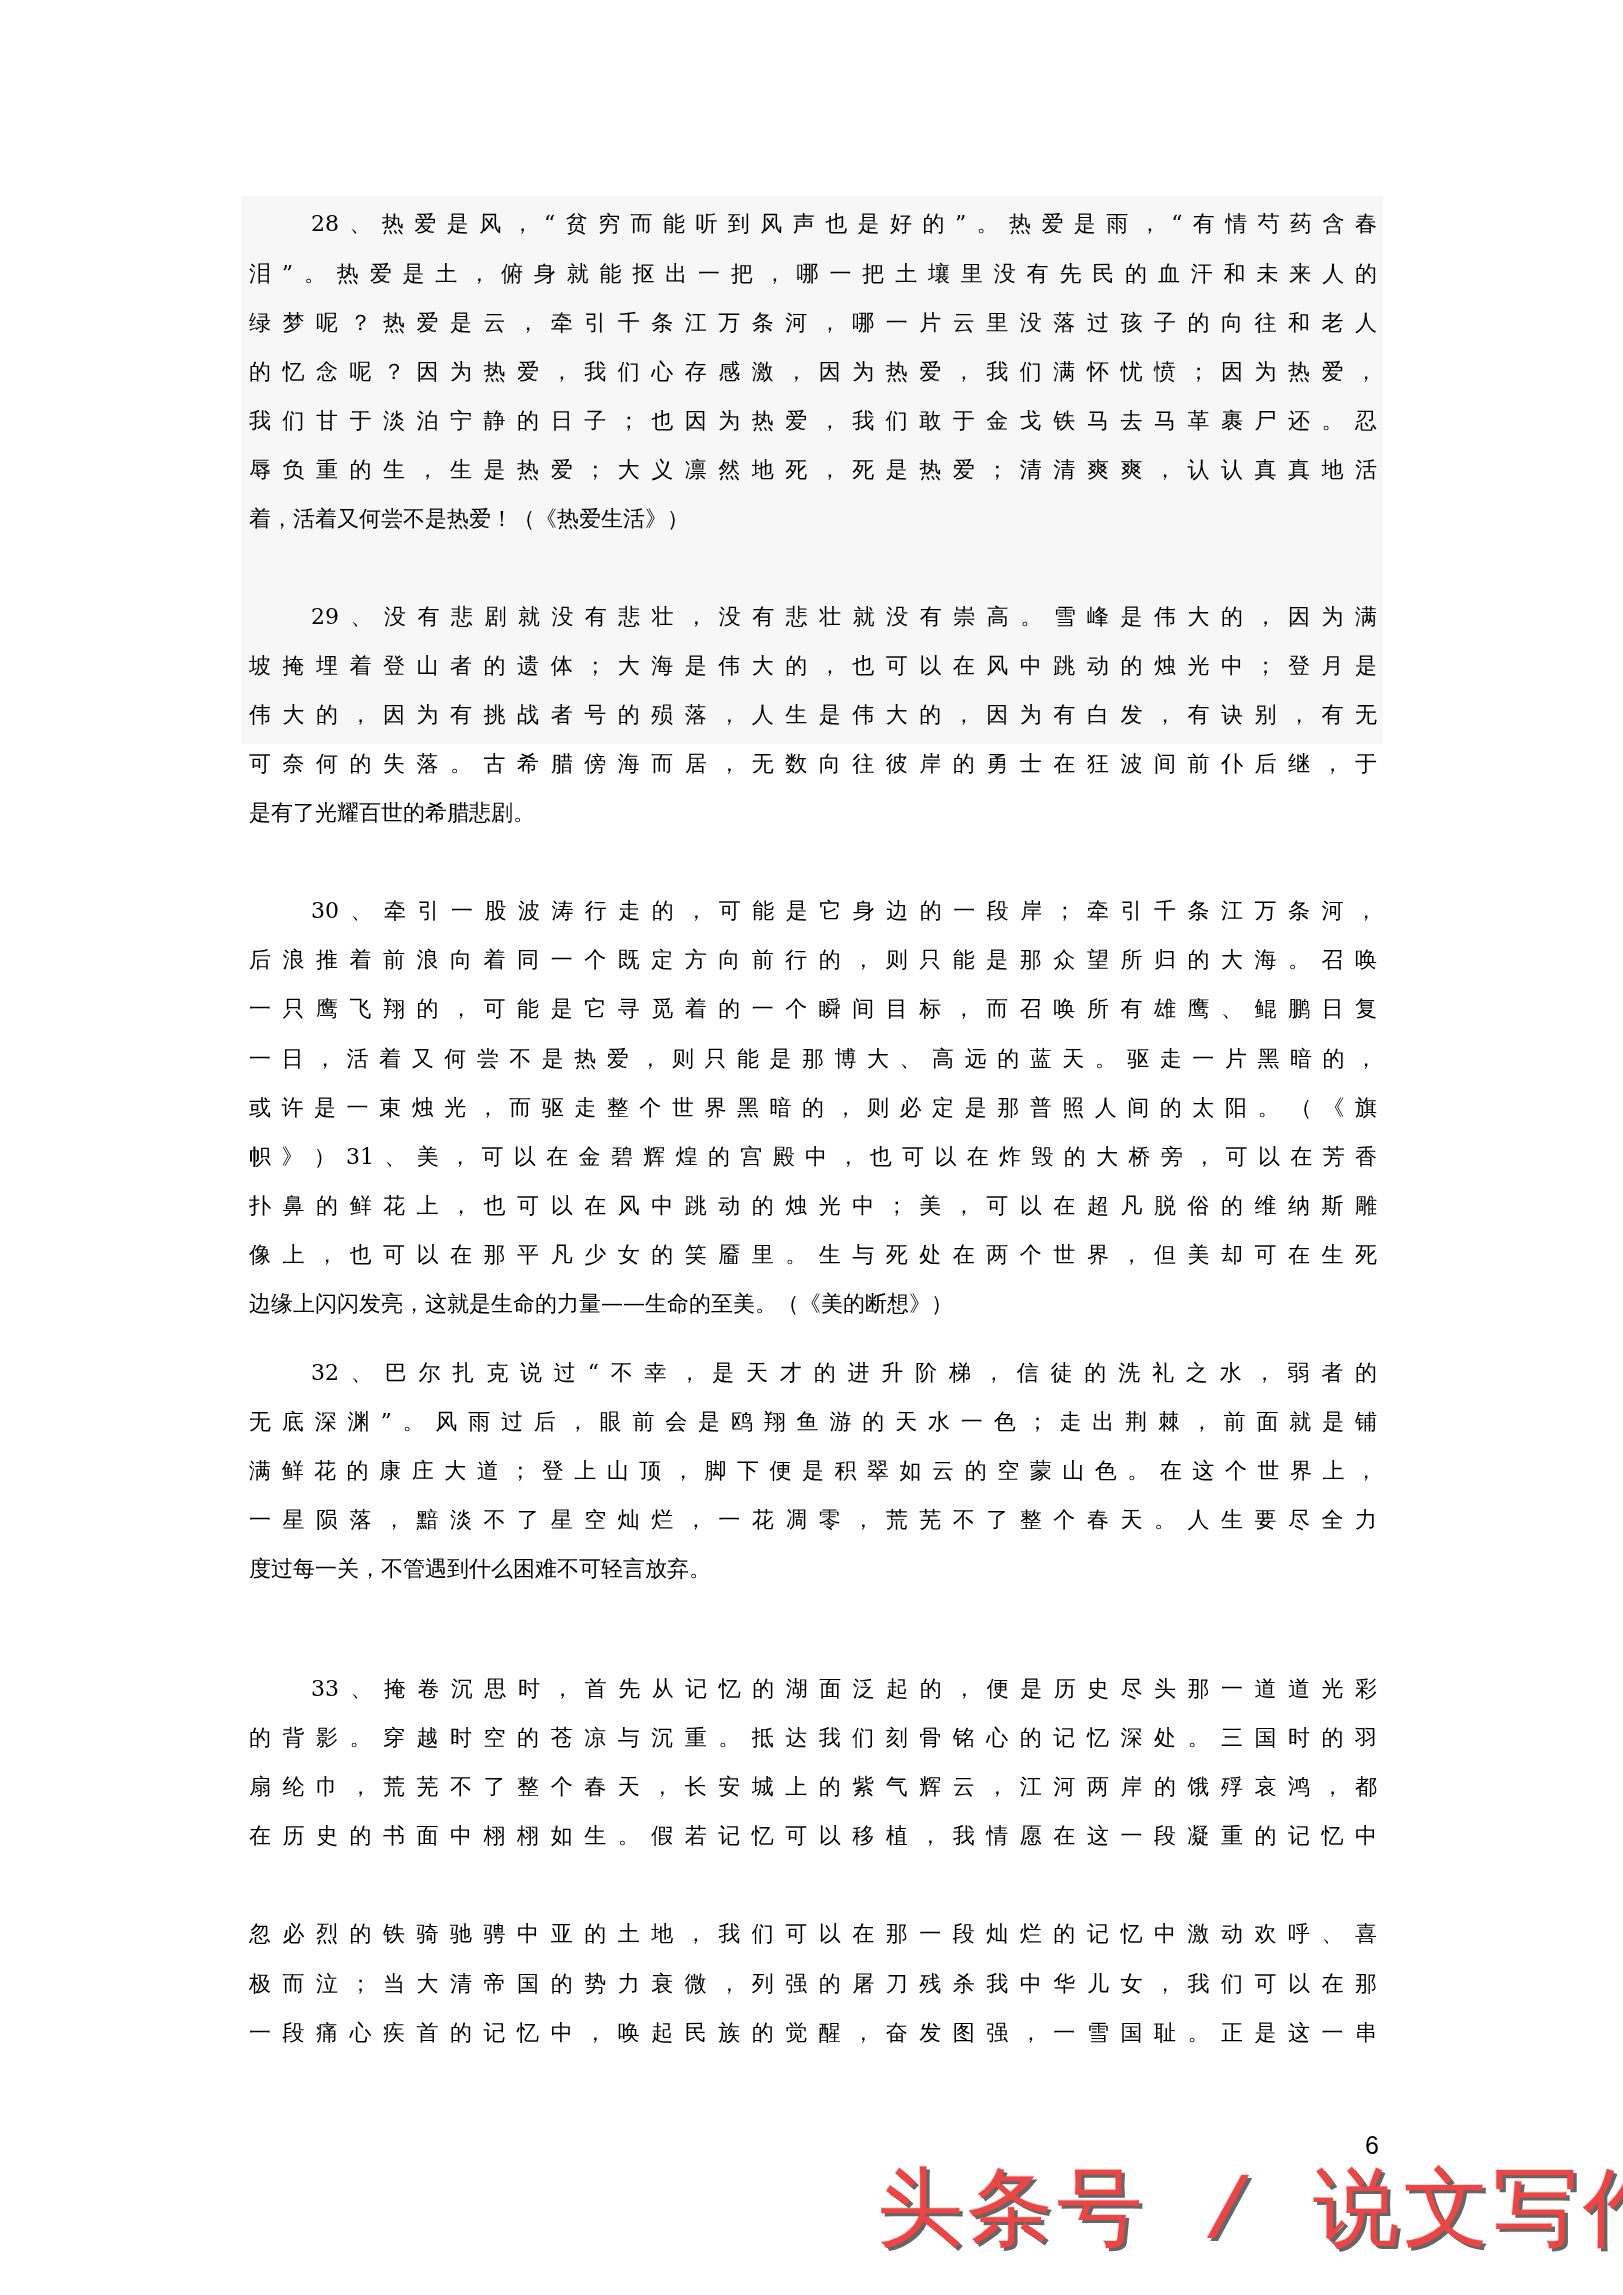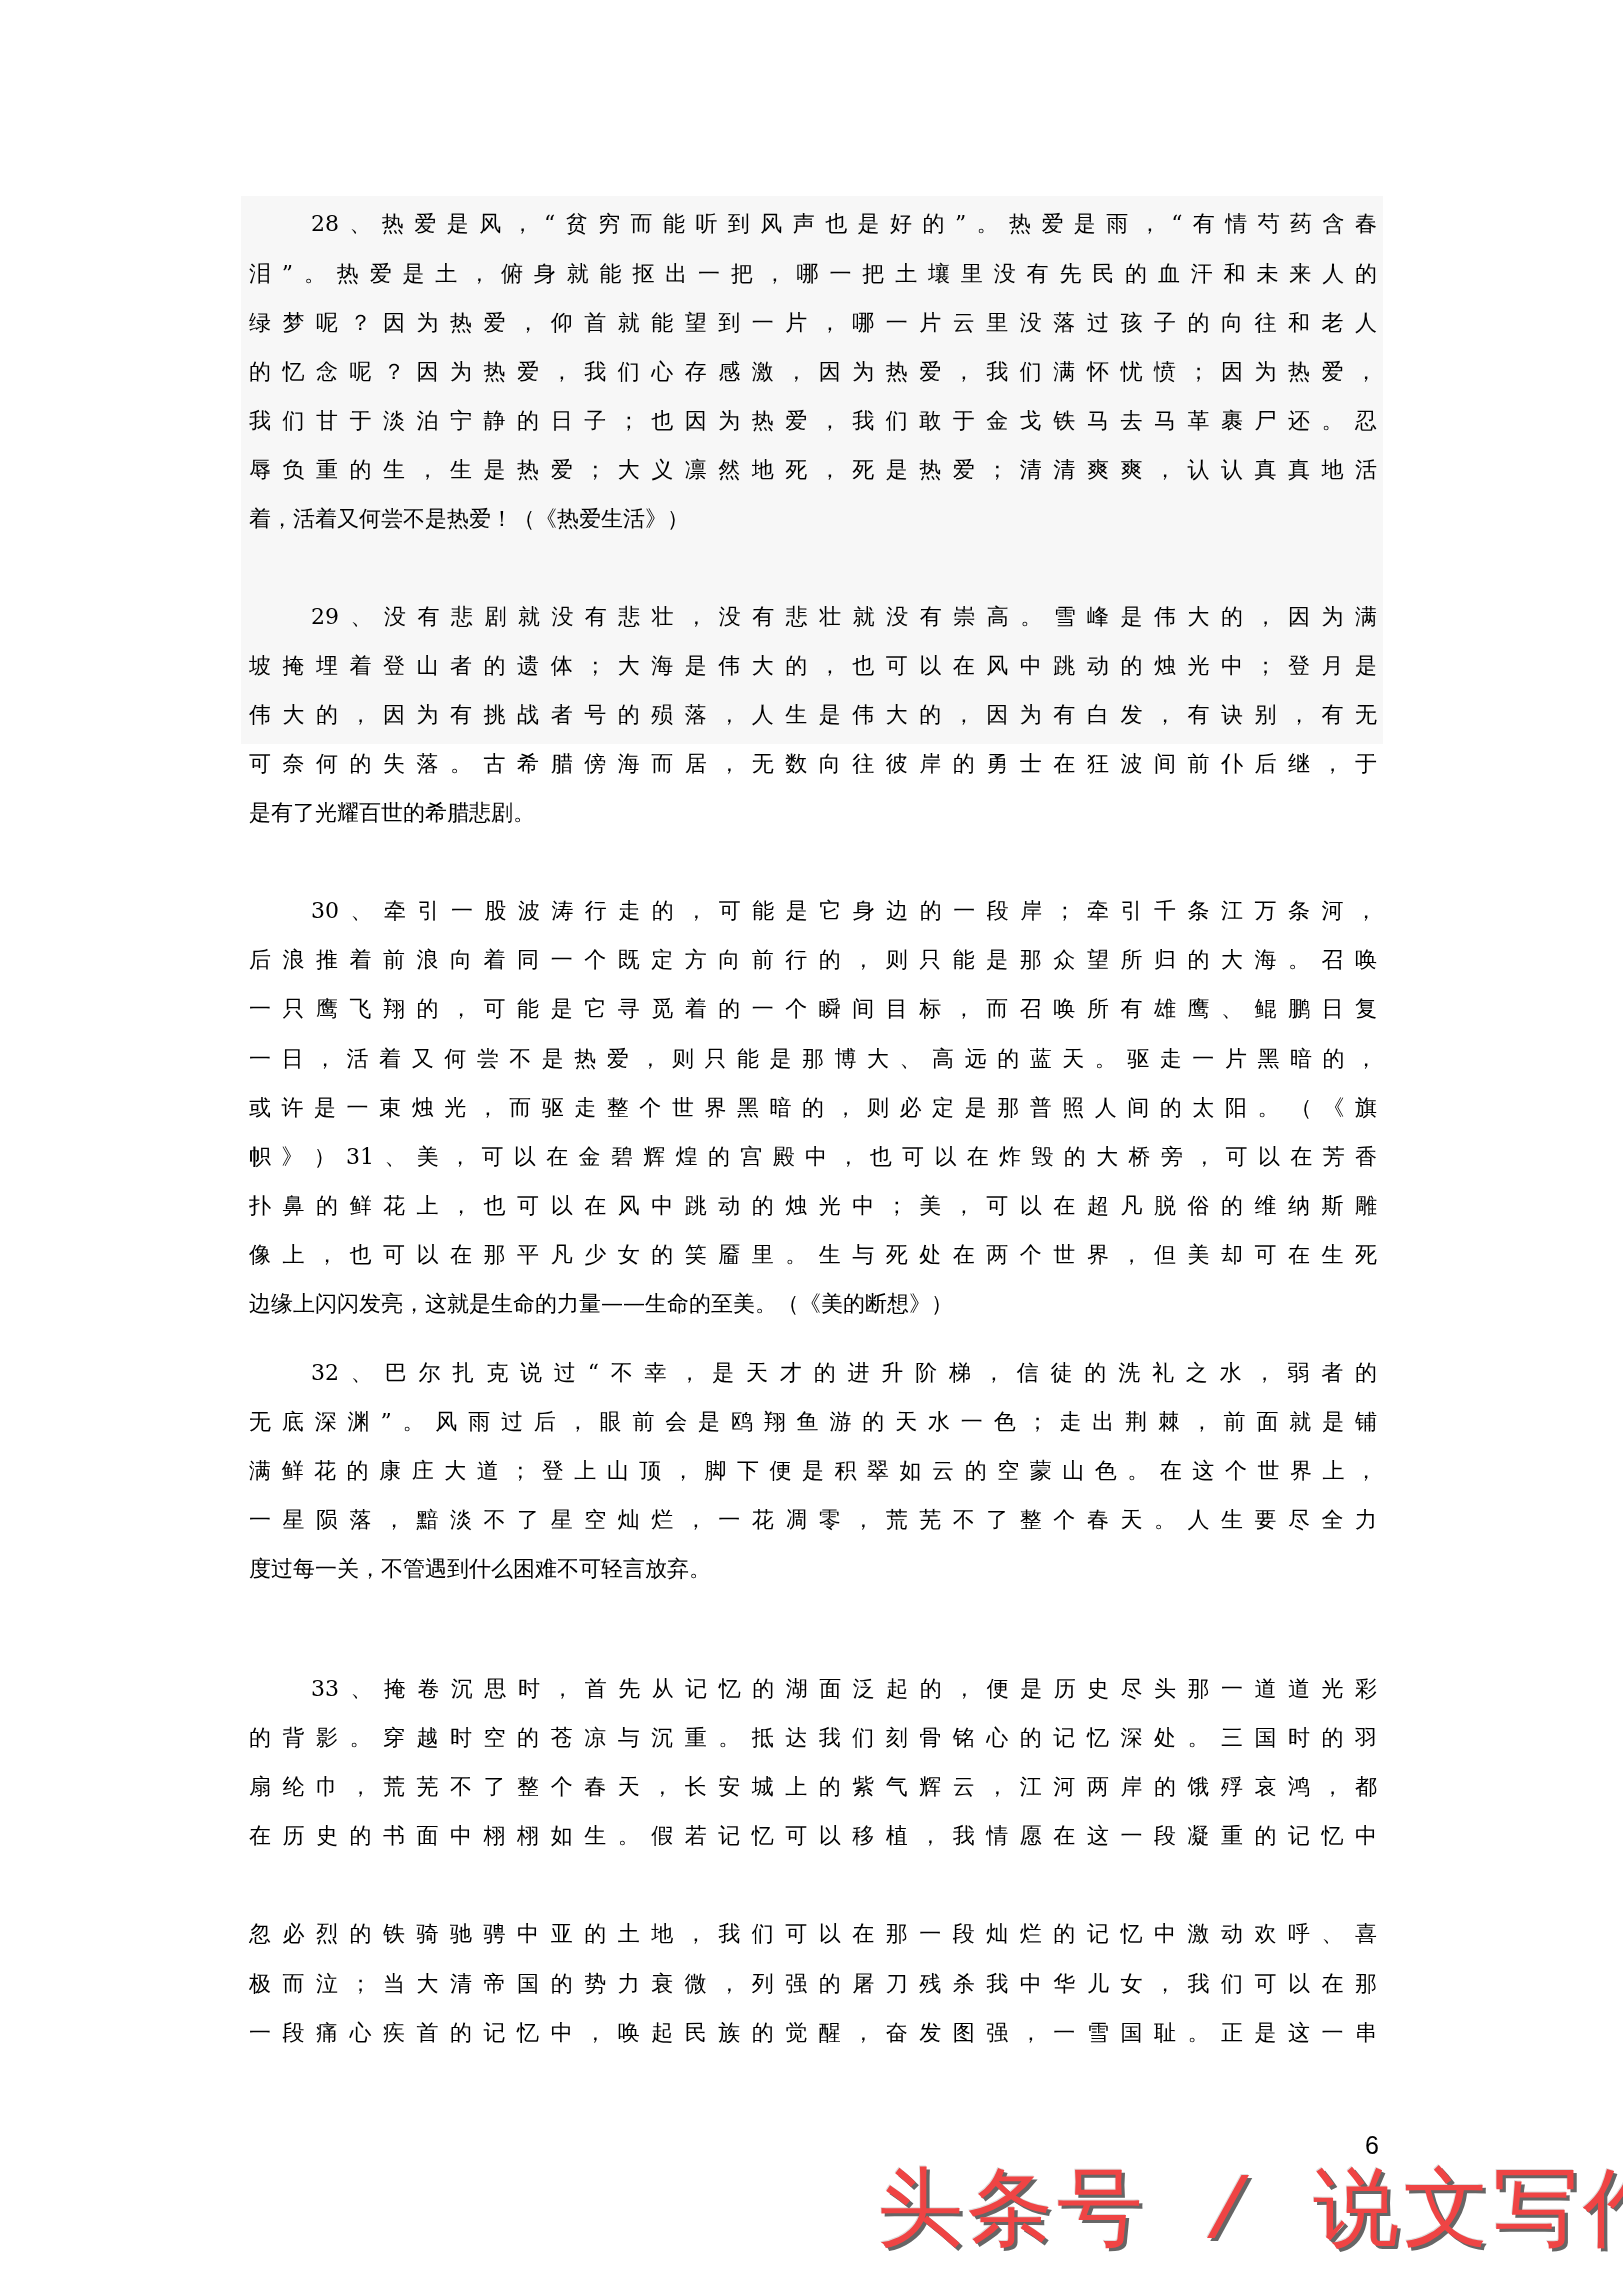--- a/index.html
+++ b/index.html
@@ -39,21 +39,21 @@
   }
 </style>
 </head>
 <body>
 
 <div class="page">
   <div class="shade"></div>
 
   <div class="line" style="left:311px;width:1066px;top:203px;">28、热爱是风，“贫穷而能听到风声也是好的”。热爱是雨，“有情芍药含春</div>
   <div class="line" style="left:249px;width:1128px;top:253px;">泪”。热爱是土，俯身就能抠出一把，哪一把土壤里没有先民的血汗和未来人的</div>
-  <div class="line" style="left:249px;width:1128px;top:302px;">绿梦呢？因为热爱，仰首就能望到一片，哪一片云里没落过孩子的向往和老人</div>
+  <div class="line" style="left:249px;width:1128px;top:302px;">绿梦呢？热爱是云，牵引千条江万条河，哪一片云里没落过孩子的向往和老人</div>
   <div class="line" style="left:249px;width:1128px;top:351px;">的忆念呢？因为热爱，我们心存感激，因为热爱，我们满怀忧愤；因为热爱，</div>
   <div class="line" style="left:249px;width:1128px;top:400px;">我们甘于淡泊宁静的日子；也因为热爱，我们敢于金戈铁马去马革裹尸还。忍</div>
   <div class="line" style="left:249px;width:1128px;top:449px;">辱负重的生，生是热爱；大义凛然地死，死是热爱；清清爽爽，认认真真地活</div>
   <div class="line last" style="left:249px;width:1128px;top:498px;">着，活着又何尝不是热爱！（《热爱生活》）</div>
 
   <div class="line" style="left:311px;width:1066px;top:596px;">29、没有悲剧就没有悲壮，没有悲壮就没有崇高。雪峰是伟大的，因为满</div>
   <div class="line" style="left:249px;width:1128px;top:645px;">坡掩埋着登山者的遗体；大海是伟大的，也可以在风中跳动的烛光中；登月是</div>
   <div class="line" style="left:249px;width:1128px;top:694px;">伟大的，因为有挑战者号的殒落，人生是伟大的，因为有白发，有诀别，有无</div>
   <div class="line" style="left:249px;width:1128px;top:743px;">可奈何的失落。古希腊傍海而居，无数向往彼岸的勇士在狂波间前仆后继，于</div>
   <div class="line last" style="left:249px;width:1128px;top:792px;">是有了光耀百世的希腊悲剧。</div>

